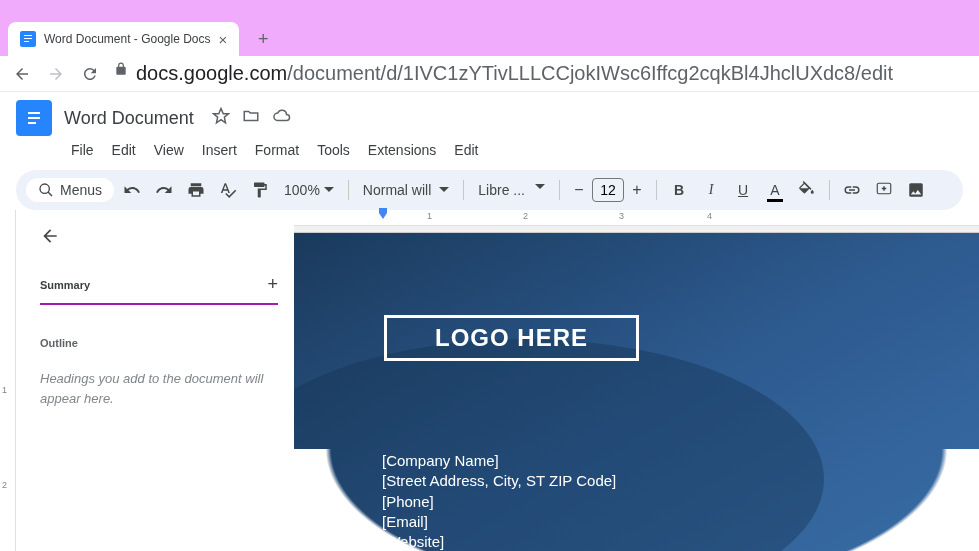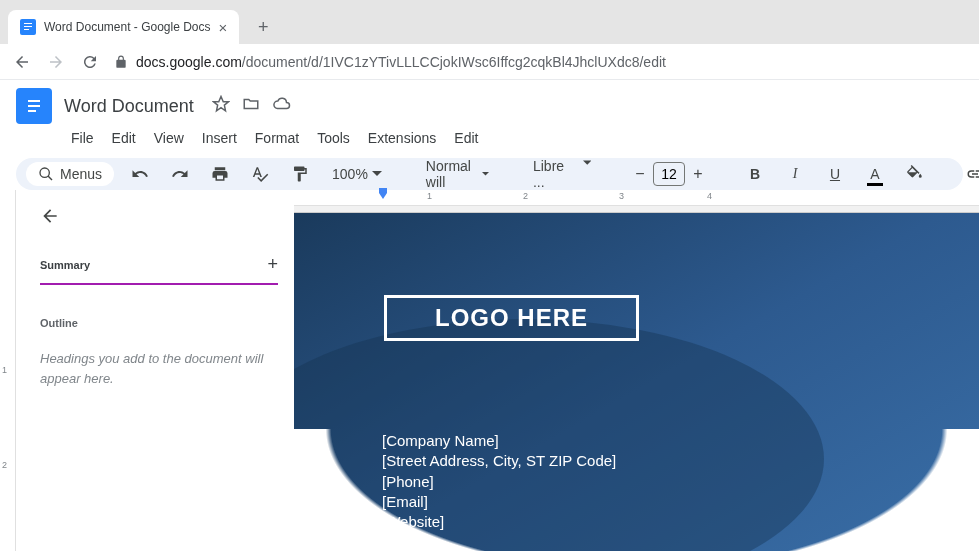--- a/index.html
+++ b/index.html
@@ -1,44 +1,44 @@
 <!DOCTYPE html>
 <html><head>
   <meta charset="utf-8">
   <style>
     * { margin: 0; padding: 0; box-sizing: border-box; font-family: Arial, sans-serif; }
     body { background: #fff; width: 979px; height: 551px; overflow: hidden; }
     
     
-    .browser-tabs { background: #e5e5e5; height: 44px; display: flex; align-items: flex-end; padding-left: 8px; }
+    .browser-tabs { background: #f0abfc; height: 56px; display: flex; align-items: flex-end; padding-left: 8px; }
     .tab { background: #fff; border-radius: 8px 8px 0 0; height: 34px; display: flex; align-items: center; padding: 0 12px; gap: 8px; min-width: 220px; font-size: 12px; color: #3c4043; }
     .tab-favicon { width: 16px; height: 16px; background: #2684fc; border-radius: 2px; display: flex; align-items: center; justify-content: center; }
     .tab-favicon svg { fill: white; }
     .tab-close { color: #5f6368; font-size: 15px; margin-left: auto; }
     .new-tab { width: 28px; height: 28px; display: flex; align-items: center; justify-content: center; font-size: 18px; color: #5f6368; margin-left: 10px; margin-bottom: 3px; }
     
     .address-bar { background: #fff; height: 36px; display: flex; align-items: center; padding: 0 12px; gap: 14px; border-bottom: 1px solid #e8eaed; }
     .nav-btn { color: #5f6368; display: flex; align-items: center; justify-content: center; width: 20px; }
     .nav-btn.disabled { color: #bdc1c6; }
-    .url { display: flex; align-items: center; gap: 8px; font-size: 14px; color: #5f6368; }
+    .url { display: flex; align-items: flex-start; gap: 8px; font-size: 20px; color: #5f6368; }
     .url-domain { color: #202124; }
     
     
     .docs-header { background: #fff; padding: 8px 16px 0; }
     .title-row { display: flex; align-items: center; gap: 12px; }
     .docs-logo { width: 36px; height: 36px; background: #2684fc; border-radius: 4px; display: flex; align-items: center; justify-content: center; }
     .doc-title { font-size: 18px; color: #3c4043; }
     .title-icons { display: flex; gap: 12px; margin-left: 6px; }
     .title-icons svg { color: #5f6368; }
     
     .menu-bar { display: flex; gap: 4px; margin-top: 2px; margin-left: 48px; }
     .menu-item { padding: 4px 7px; font-size: 14px; color: #3c4043; border-radius: 4px; cursor: default; }
     
     
-    .toolbar { background: #edf2fa; margin: 8px 16px 0; border-radius: 24px; height: 32px; display: flex; align-items: center; padding: 16px 10px; gap: 12px; }
+    .toolbar { background: #edf2fa; margin: 8px 16px 0; border-radius: 24px; height: 40px; display: flex; align-items: center; padding: 16px 10px; gap: 4px; }
     .tb-btn { height: 28px; min-width: 28px; display: flex; align-items: center; justify-content: center; border-radius: 4px; color: #444746; font-size: 14px; }
     .tb-sep { width: 1px; height: 20px; background: #c7c7c7; margin: 0 4px; }
     .search-menus { background: #fff; border-radius: 18px; padding: 4px 12px; display: flex; align-items: center; gap: 6px; font-size: 14px; color: #444746; }
     .zoom { display: flex; align-items: center; gap: 4px; font-size: 14px; color: #444746; padding: 0 6px; }
     .style-select { display: flex; align-items: center; gap: 8px; font-size: 14px; color: #444746; padding: 0 6px; }
     .font-select { display: flex; gap: 10px; font-size: 14px; color: #444746; padding: 0 6px; min-width: 70px; }
     .font-size-ctrl { display: flex; align-items: center; gap: 2px; }
     .font-size-box { border: 1px solid #747775; border-radius: 4px; width: 32px; height: 24px; display: flex; align-items: center; justify-content: center; font-size: 14px; }
     .fs-btn { width: 22px; height: 22px; display: flex; align-items: center; justify-content: center; font-size: 16px; color: #444746; }
     .bold { font-weight: bold; }

